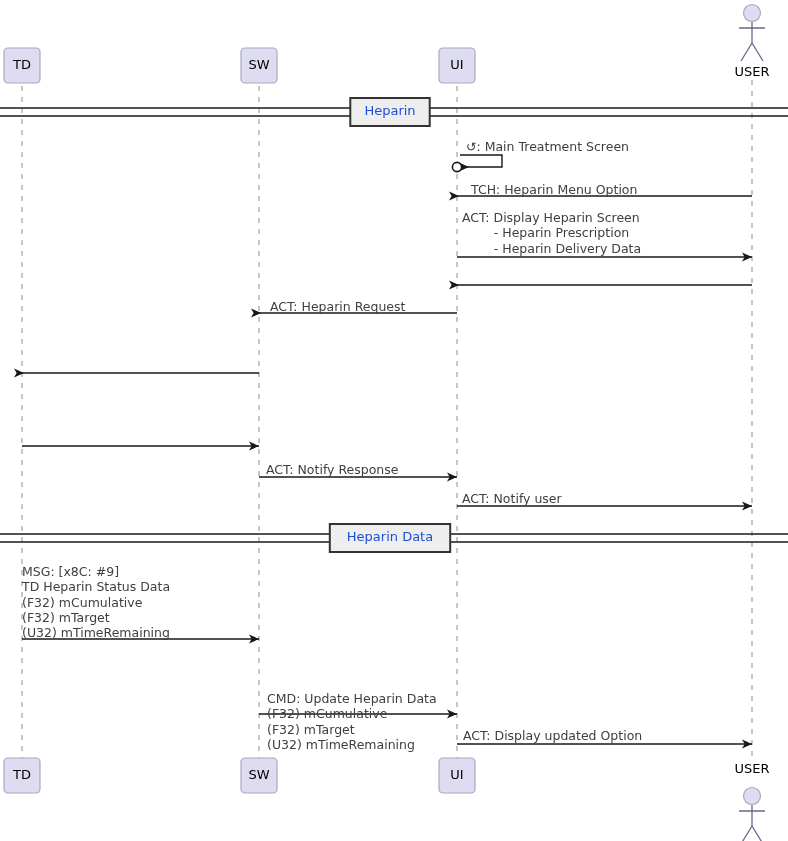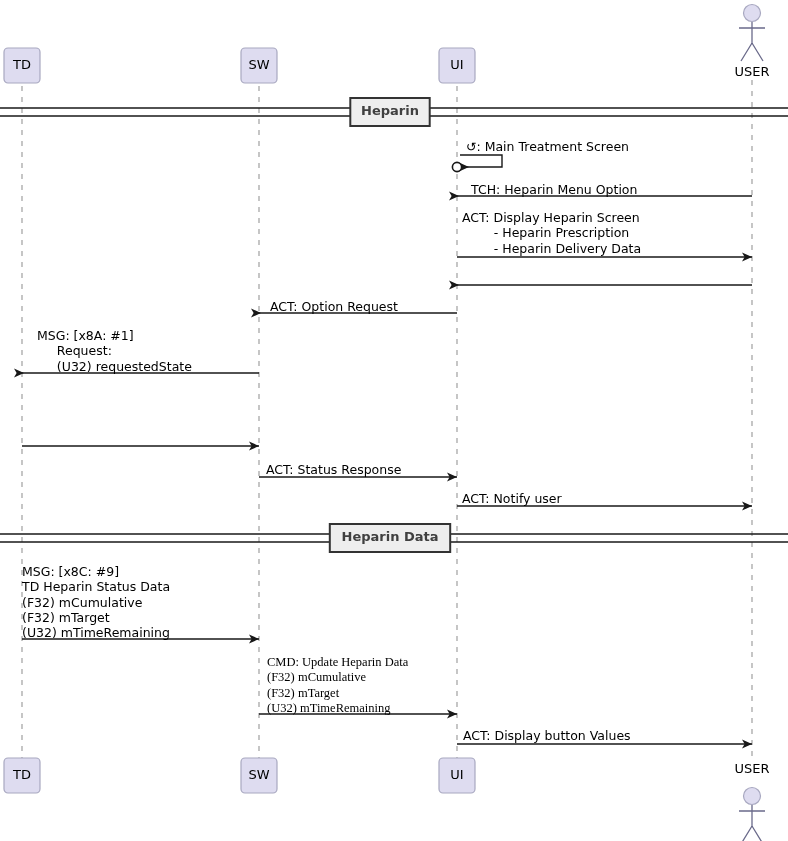--- a/index.html
+++ b/index.html
@@ -17,39 +17,39 @@
   #diagram {
     position: absolute;
     left: 0; top: 0;
     width: 788px;
     height: 841px;
   }
   .msg-label {
     position: absolute;
     font-family: "DejaVu Sans", sans-serif;
     font-size: 12.5px;
-    color: #000000;
+    color: #404040;
     white-space: pre;
     line-height: 15.3px;
     letter-spacing: 0px;
   }
   .participant-label {
     position: absolute;
     font-family: "DejaVu Sans", sans-serif;
     font-size: 13px;
     color: #000000;
     white-space: pre;
     text-align: center;
   }
   .divider-label {
     position: absolute;
     font-family: "DejaVu Sans", sans-serif;
     font-size: 13px;
-    font-weight: bold;
-    color: #404040;
+    font-weight: normal;
+    color: #1d4ed8;
     white-space: pre;
     text-align: center;
   }
   .actor-label {
     position: absolute;
     font-family: "DejaVu Sans", sans-serif;
     font-size: 13px;
     color: #000000;
     white-space: pre;
     text-align: center;
@@ -141,22 +141,20 @@
         <line x1="22" y1="639" x2="259" y2="639" stroke="#181818" stroke-width="1.4" marker-end="url(#ahR)"></line>
       </g>
       <g>
         <line x1="259" y1="714" x2="457" y2="714" stroke="#181818" stroke-width="1.4" marker-end="url(#ahR)"></line>
       </g>
       <g>
         <line x1="457" y1="744" x2="752" y2="744" stroke="#181818" stroke-width="1.4" marker-end="url(#ahR)"></line>
       </g>
     </svg><div class="participant-label" style="left: -8px; top: 57px; width: 60px; text-align: center;">TD</div><div class="participant-label" style="left: -8px; top: 767px; width: 60px; text-align: center;">TD</div><div class="participant-label" style="left: 229px; top: 57px; width: 60px; text-align: center;">SW</div><div class="participant-label" style="left: 229px; top: 767px; width: 60px; text-align: center;">SW</div><div class="participant-label" style="left: 427px; top: 57px; width: 60px; text-align: center;">UI</div><div class="participant-label" style="left: 427px; top: 767px; width: 60px; text-align: center;">UI</div><div class="actor-label" style="left: 712px; top: 64px; width: 80px; text-align: center;">USER</div><div class="actor-label" style="left: 712px; top: 761px; width: 80px; text-align: center;">USER</div><div class="divider-label" style="left: 290px; top: 103px; width: 200px; text-align: center;">Heparin</div><div class="divider-label" style="left: 290px; top: 529px; width: 200px; text-align: center;">Heparin Data</div><div class="msg-label" style="left: 466px; top: 139px;">↺: Main Treatment Screen</div><div class="msg-label" style="left: 471px; top: 182px;">TCH: Heparin Menu Option</div><div class="msg-label" style="left: 462px; top: 210px;">ACT: Display Heparin Screen
         - Heparin Prescription
-        - Heparin Delivery Data</div><div class="msg-label" style="left: 270px; top: 299px;">ACT: Option Request</div><div class="msg-label" style="left: 37px; top: 328px;">MSG: [x8A: #1]
-     Request:
-     (U32) requestedState</div><div class="msg-label" style="left: 266px; top: 462px;">ACT: Status Response</div><div class="msg-label" style="left: 462px; top: 491px; text-align: right;">ACT: Notify user</div><div class="msg-label" style="left: 22px; top: 564px;">MSG: [x8C: #9]
+        - Heparin Delivery Data</div><div class="msg-label" style="left: 270px; top: 299px;">ACT: Heparin Request</div><div class="msg-label" style="left: 266px; top: 462px;">ACT: Notify Response</div><div class="msg-label" style="left: 462px; top: 491px; text-align: right;">ACT: Notify user</div><div class="msg-label" style="left: 22px; top: 564px;">MSG: [x8C: #9]
 TD Heparin Status Data
 (F32) mCumulative
 (F32) mTarget
-(U32) mTimeRemaining</div><div class="msg-label" style="left: 267px; top: 655px; font-family: Liberation Serif, serif;">CMD: Update Heparin Data
+(U32) mTimeRemaining</div><div class="msg-label" style="left: 267px; top: 691px;">CMD: Update Heparin Data
 (F32) mCumulative
 (F32) mTarget
-(U32) mTimeRemaining</div><div class="msg-label" style="left: 463px; top: 728px;">ACT: Display button Values</div></div>
+(U32) mTimeRemaining</div><div class="msg-label" style="left: 463px; top: 728px;">ACT: Display updated Option</div></div>
 
 </body></html>

